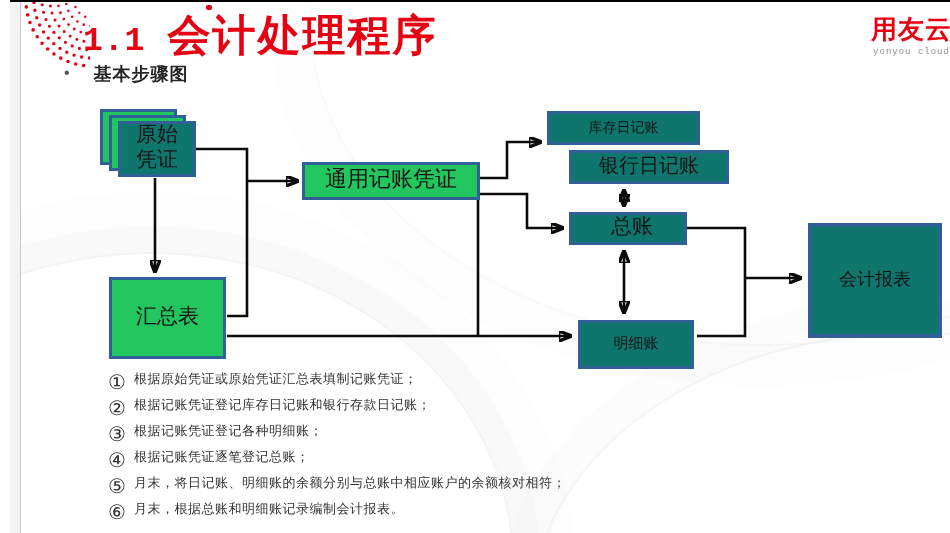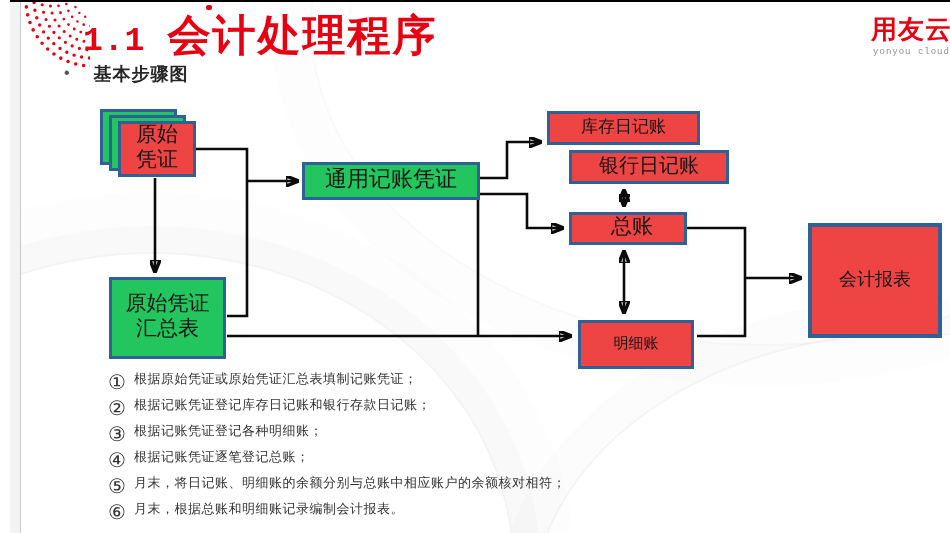--- a/index.html
+++ b/index.html
@@ -34,21 +34,21 @@
   
   .dot-arc{position:absolute;left:8px;top:0;z-index:3;}
   .dot-arc circle{fill:none;stroke:#e60012;stroke-linecap:round;}
   
   .connectors{position:absolute;left:0;top:0;z-index:2;}
   .connectors path{fill:none;stroke:#0b0b0b;stroke-width:2.6px;}
   
   .bx{position:absolute;box-sizing:border-box;border:3px solid #2f6096;background:#22c55e;
     display:flex;flex-direction:column;align-items:center;justify-content:center;
     color:#141414;text-align:center;line-height:1.18;z-index:3;}
-  .bx.purple{background:#ef4444;}
+  .bx.purple{background:#0f766e;}
   .bx .ln{display:block;}
   
   .steps{position:absolute;left:98px;top:368px;z-index:4;}
   .step{display:flex;align-items:flex-start;height:26px;color:#333;}
   .step .mk{width:26px;font-size:20px;flex:0 0 auto;}
   .step .tx{font-size:13px;letter-spacing:0.5px;}
 </style>
 </head>
 <body>
 
@@ -105,29 +105,28 @@
   </svg>
 
   <div class="bx" style="left:90px;top:107px;width:77px;height:56px;"></div>
   <div class="bx" style="left:99px;top:113px;width:77px;height:56px;"></div>
   <div class="bx purple" style="left:108px;top:119px;width:78px;height:56px;font-size:21px;">
     <span class="ln">原始</span>
     <span class="ln">凭证</span>
   </div>
 
   <div class="bx" style="left:99px;top:275px;width:117px;height:82px;font-size:21px;">
-    <span class="ln">原始凭证</span>
     <span class="ln">汇总表</span>
   </div>
 
   <div class="bx" style="left:292px;top:160px;width:178px;height:38px;font-size:22px;">
     <span class="ln">通用记账凭证</span>
   </div>
 
-  <div class="bx purple" style="left:537px;top:109px;width:153px;height:34px;font-size:17px;">
+  <div class="bx purple" style="left:537px;top:109px;width:153px;height:34px;font-size:14px;">
     <span class="ln">库存日记账</span>
   </div>
 
   <div class="bx purple" style="left:559px;top:148px;width:160px;height:34px;font-size:20px;">
     <span class="ln">银行日记账</span>
   </div>
 
   <div class="bx purple" style="left:559px;top:210px;width:118px;height:33px;font-size:21px;padding-left:8px;">
     <span class="ln">总账</span>
   </div>

